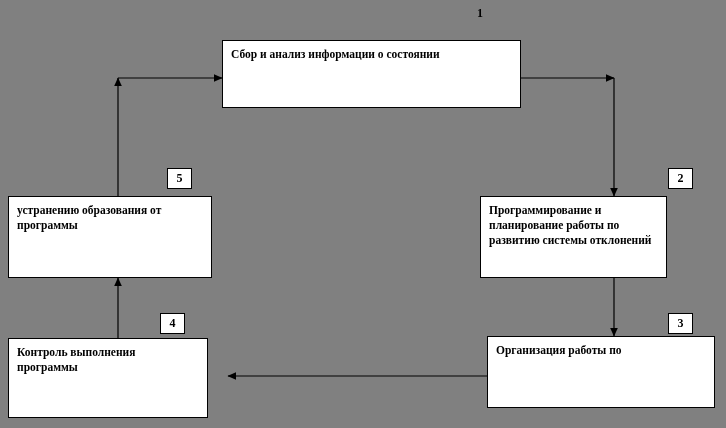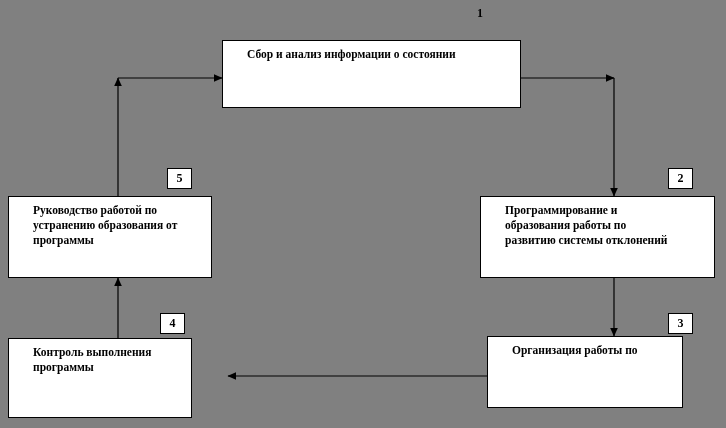--- a/index.html
+++ b/index.html
@@ -19,21 +19,21 @@
   }
   .node {
     position: absolute;
     background: #ffffff;
     border: 1px solid #000000;
     box-sizing: border-box;
     font-size: 11.5px;
     font-weight: bold;
     line-height: 1.32;
     color: #000000;
-    padding: 6px 8px 4px 24px;
+    padding: 6px 8px 4px 8px;
   }
   .node .line {
     display: block;
     white-space: nowrap;
   }
   .numbox {
     position: absolute;
     background: #ffffff;
     border: 1px solid #000000;
     box-sizing: border-box;
@@ -85,39 +85,38 @@
 
   <div class="numlabel" style="left:460px; top:6px; width:40px;">1</div>
 
   <div class="node" style="left:222px; top:40px; width:299px; height:68px;">
     <span class="line">Сбор и анализ информации о состоянии</span>
   </div>
 
   <div class="numbox" style="left:167px; top:168px; width:25px; height:21px;">5</div>
 
   <div class="node" style="left:8px; top:196px; width:204px; height:82px;">
-    <span class="line">Руководство работой по</span>
     <span class="line">устранению образования от</span>
     <span class="line">программы</span>
   </div>
 
   <div class="numbox" style="left:668px; top:168px; width:25px; height:21px;">2</div>
 
-  <div class="node" style="left:480px; top:196px; width:235px; height:82px;">
+  <div class="node" style="left:480px; top:196px; width:187px; height:82px;">
     <span class="line">Программирование и</span>
-    <span class="line">образования работы по</span>
+    <span class="line">планирование работы по</span>
     <span class="line">развитию системы отклонений</span>
   </div>
 
   <div class="numbox" style="left:160px; top:313px; width:25px; height:21px;">4</div>
 
-  <div class="node" style="left:8px; top:338px; width:184px; height:80px;">
+  <div class="node" style="left:8px; top:338px; width:200px; height:80px;">
     <span class="line">Контроль выполнения</span>
     <span class="line">программы</span>
   </div>
 
   <div class="numbox" style="left:668px; top:313px; width:25px; height:21px;">3</div>
 
-  <div class="node" style="left:487px; top:336px; width:196px; height:72px;">
+  <div class="node" style="left:487px; top:336px; width:228px; height:72px;">
     <span class="line">Организация работы по</span>
   </div>
 
 </div>
 
 </body></html>

